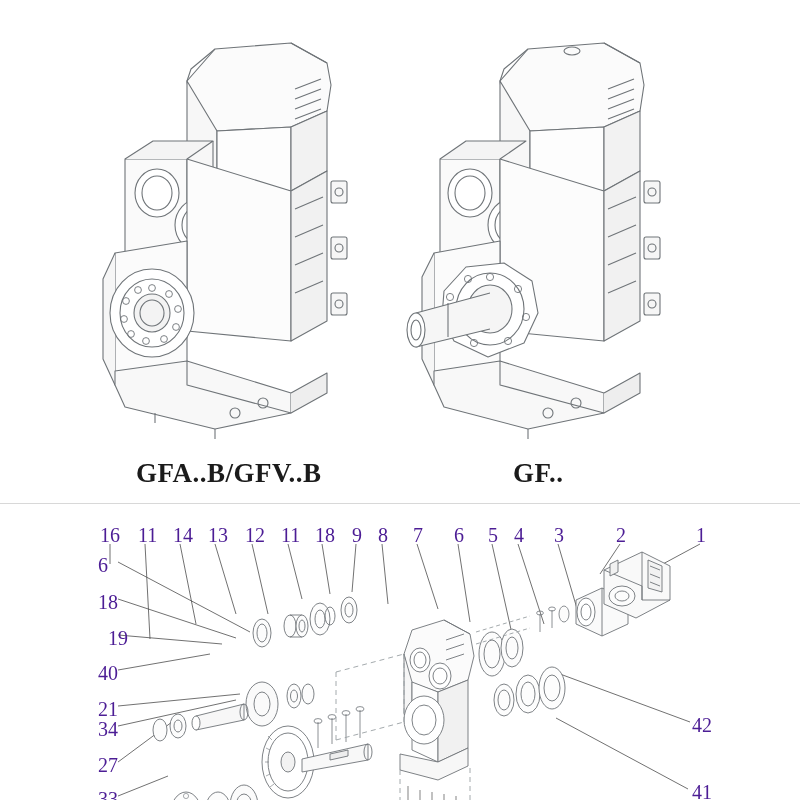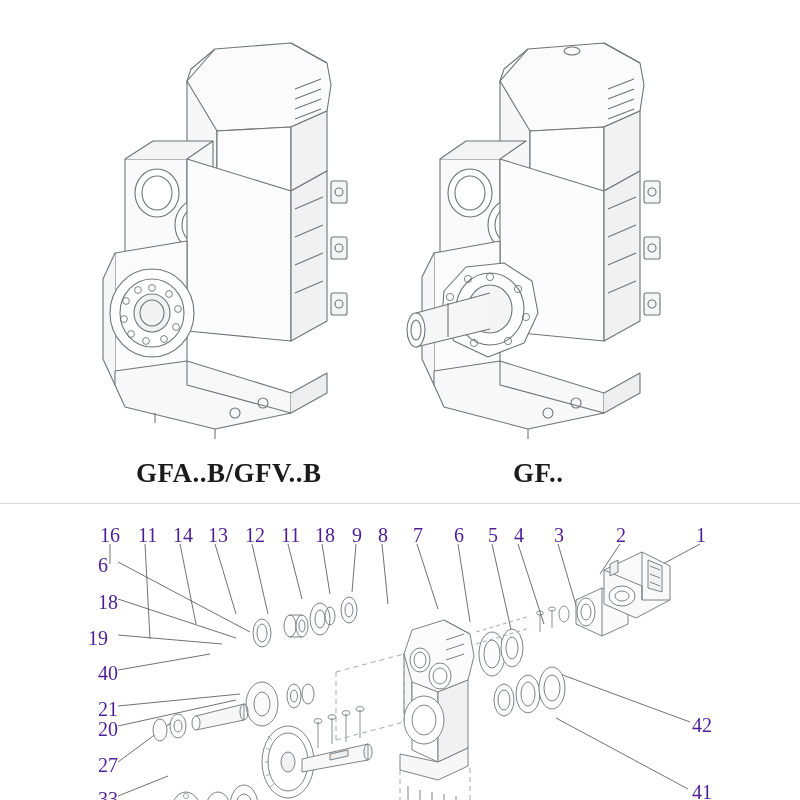--- a/index.html
+++ b/index.html
@@ -395,24 +395,24 @@
     <div class="num" style="left:413px;top:20px;">7</div>
     <div class="num" style="left:454px;top:20px;">6</div>
     <div class="num" style="left:488px;top:20px;">5</div>
     <div class="num" style="left:514px;top:20px;">4</div>
     <div class="num" style="left:554px;top:20px;">3</div>
     <div class="num" style="left:616px;top:20px;">2</div>
     <div class="num" style="left:696px;top:20px;">1</div>
 
     <div class="num" style="left:98px;top:50px;">6</div>
     <div class="num" style="left:98px;top:87px;">18</div>
-    <div class="num" style="left:88px;top:123px;">19</div>
+    <div class="num" style="left:108px;top:123px;">19</div>
     <div class="num" style="left:98px;top:158px;">40</div>
     <div class="num" style="left:98px;top:194px;">21</div>
-    <div class="num" style="left:98px;top:214px;">20</div>
+    <div class="num" style="left:98px;top:214px;">34</div>
     <div class="num" style="left:98px;top:250px;">27</div>
     <div class="num" style="left:98px;top:284px;">33</div>
     <div class="num" style="left:98px;top:314px;">25</div>
 
     <div class="num" style="left:692px;top:210px;">42</div>
     <div class="num" style="left:692px;top:277px;">41</div>
   </div>
 
 </div>
 

